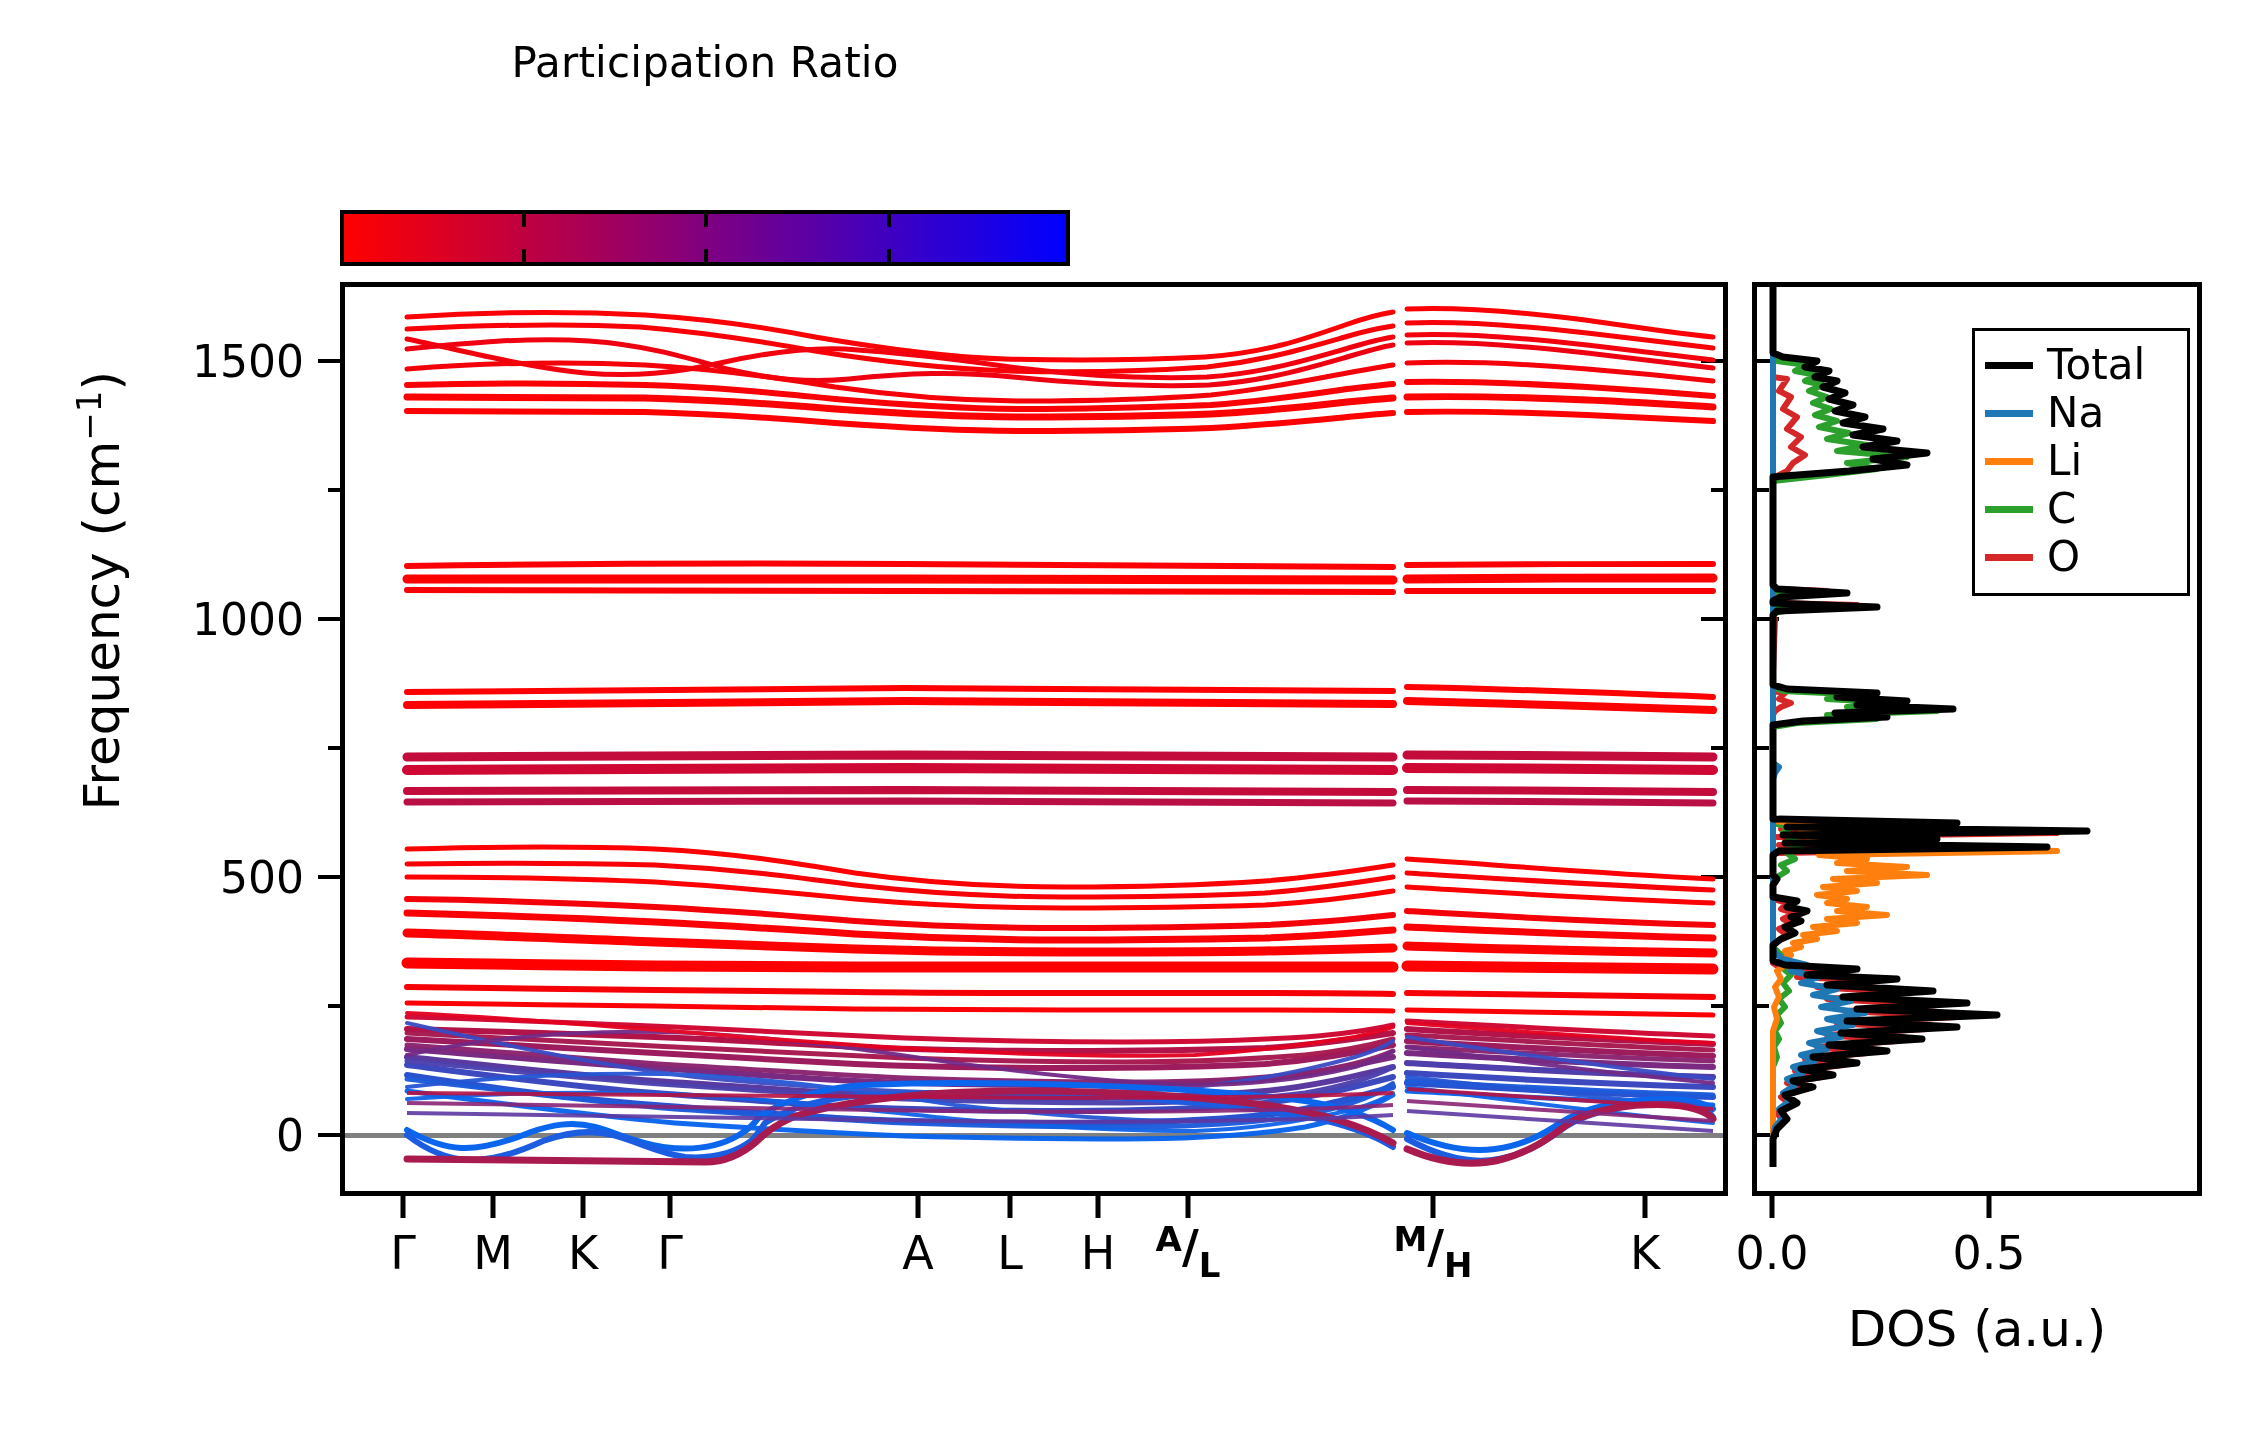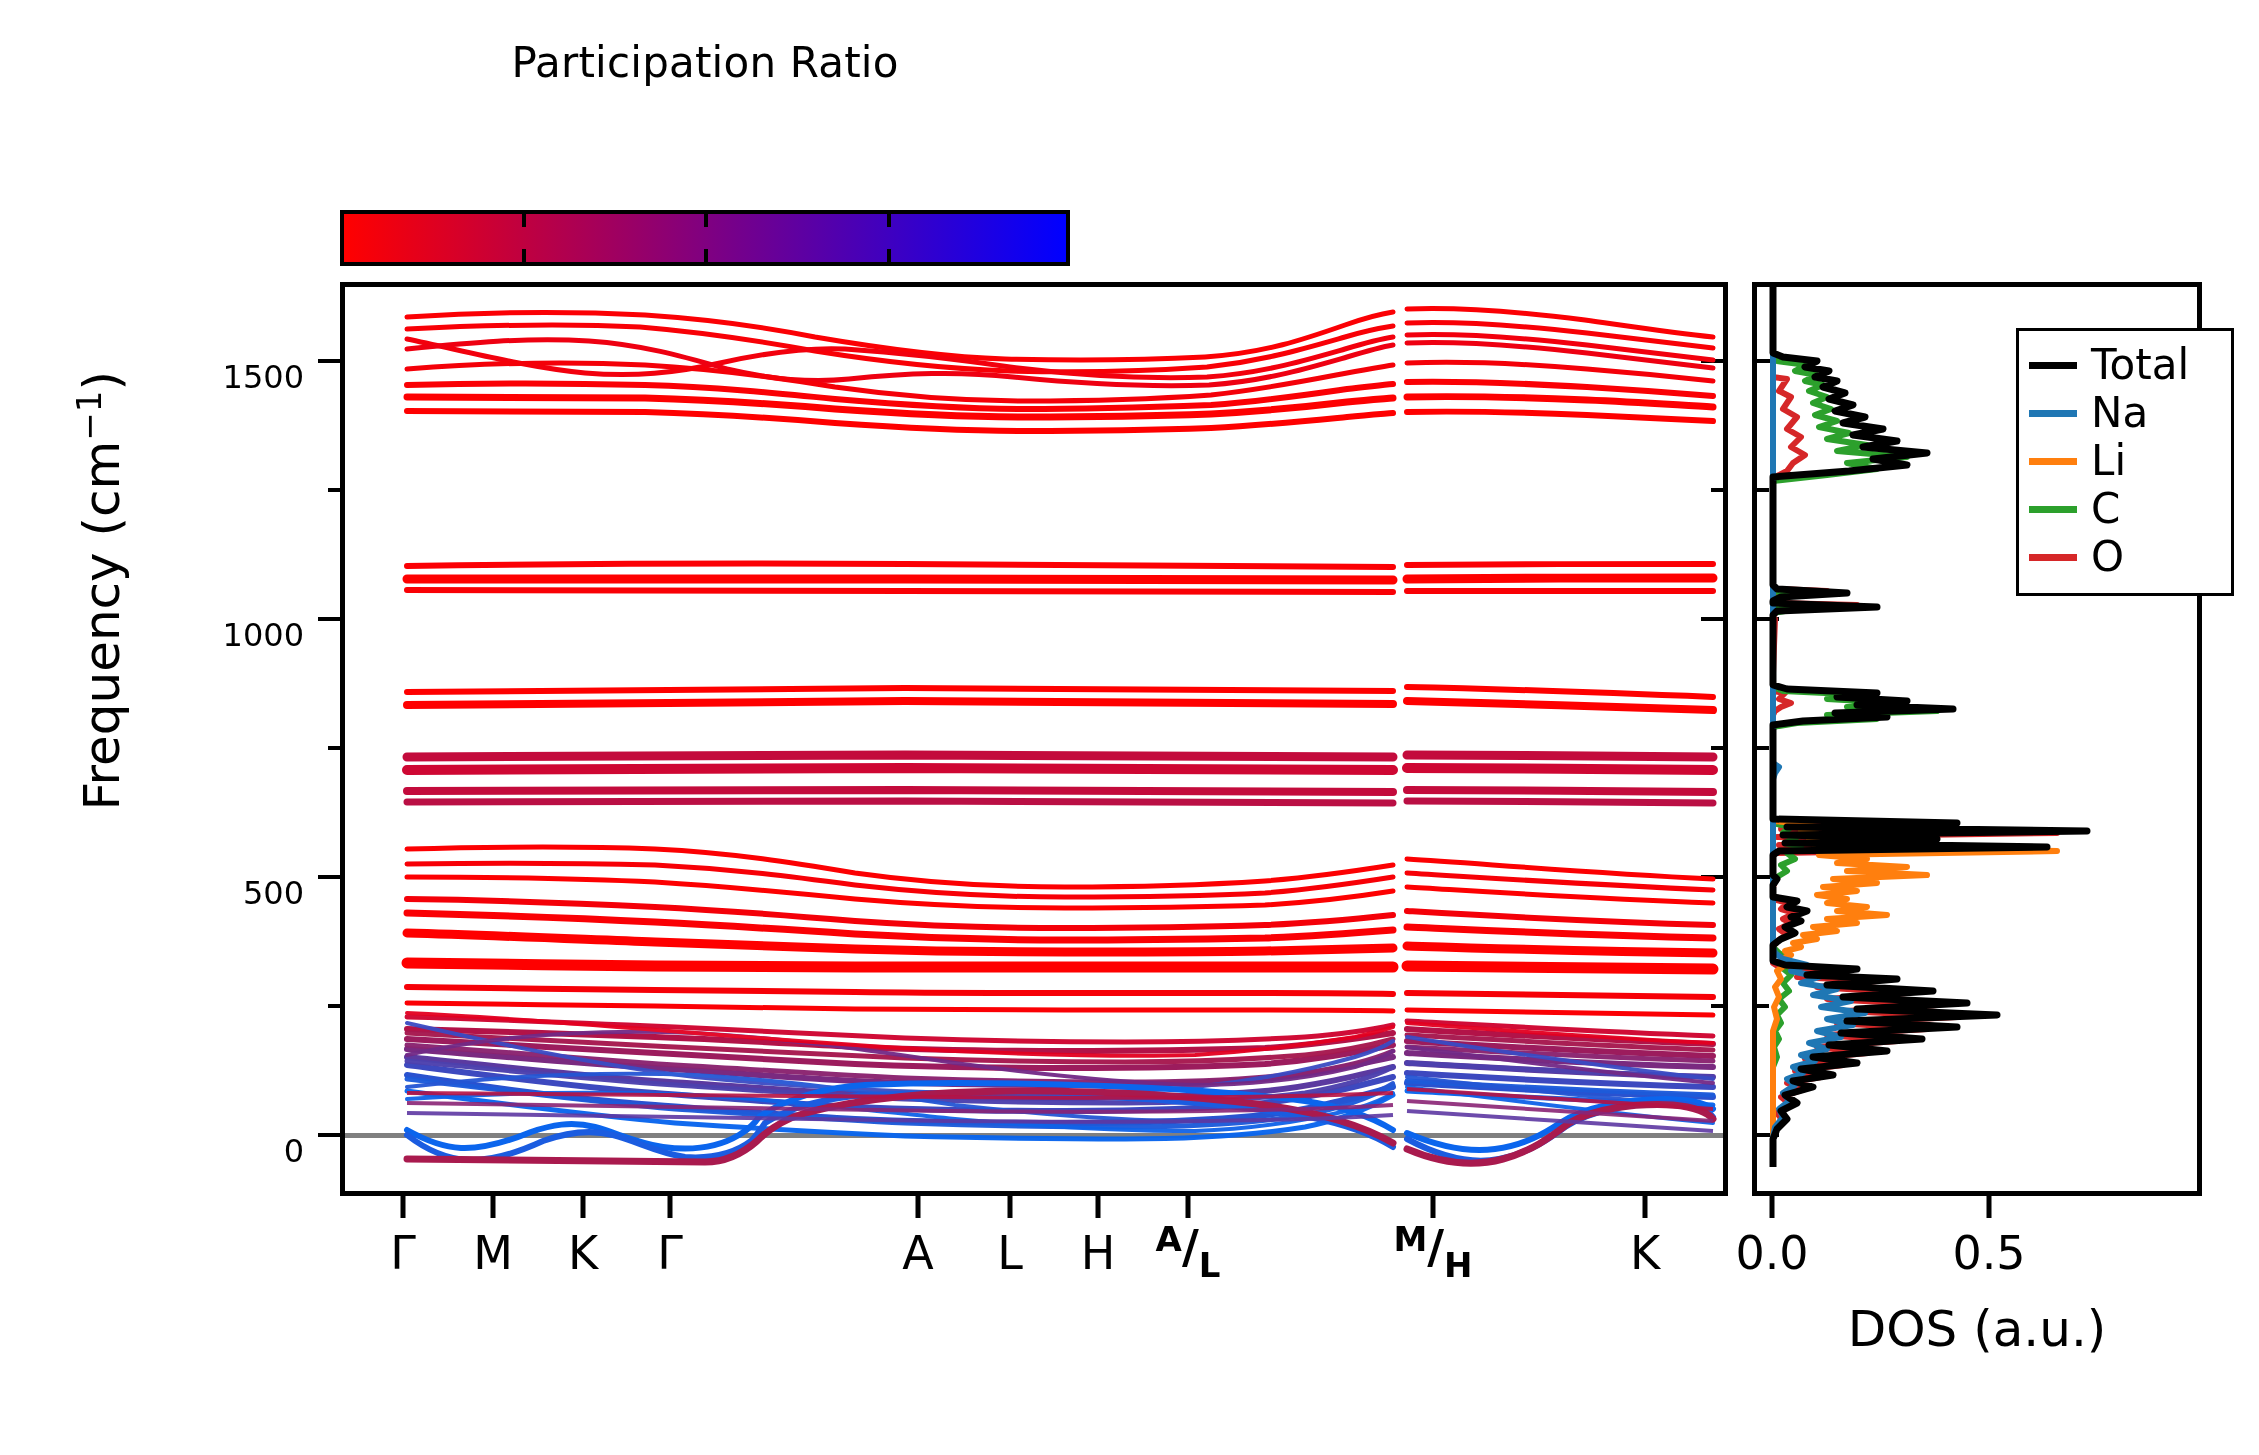--- a/index.html
+++ b/index.html
@@ -27,21 +27,21 @@
   #dos-frame{position:absolute;left:1752px;top:282px;width:450px;height:914px;
      border:5px solid #000;box-sizing:border-box;overflow:hidden;background:#fff;}
 
   .zero-line{position:absolute;left:0;right:0;height:5px;background:#808080;}
 
   
   #y-ticks{position:absolute;left:0;top:282px;width:340px;height:914px;}
   #y-ticks .ytmajor{position:absolute;right:0;width:22px;height:4px;background:#000;}
   #y-ticks .ytminor{position:absolute;right:0;width:12px;height:4px;background:#000;}
   #y-ticks .ytlabel{position:absolute;right:36px;transform:translateY(-50%);
-     font-size:32px;white-space:nowrap;margin-top:16px;}
+     font-size:44px;white-space:nowrap;}
 
   
   .inner-yt{position:absolute;left:0;width:22px;height:4px;background:#000;}
   .inner-yt.minor{width:12px;}
   .right-yt{position:absolute;right:0;width:22px;height:4px;background:#000;}
   .right-yt.minor{width:12px;}
 
   
   #x-ticks{position:absolute;left:340px;top:1196px;width:1388px;height:120px;}
   #x-ticks .xt{position:absolute;top:0;width:5px;height:22px;background:#000;
@@ -65,21 +65,21 @@
   #ylabel{position:absolute;left:-300px;top:560px;width:800px;text-align:center;
      font-size:50px;transform:rotate(-90deg);transform-origin:center center;}
   #ylabel .sup{font-size:34px;vertical-align:super;}
 
   #dos-xlabel{position:absolute;left:1752px;top:1300px;width:450px;text-align:center;
      font-size:50px;}
 
   
   #dos-legend{position:absolute;left:1972px;top:328px;width:218px;
      border:3px solid #000;background:#fff;padding:10px 12px 12px 10px;
-     box-sizing:border-box;margin-left:44px;}
+     box-sizing:border-box;}
   #dos-legend .lrow{display:flex;align-items:center;height:48px;}
   #dos-legend .lline{width:48px;height:7px;margin-right:14px;flex:0 0 auto;}
   #dos-legend .ltext{font-size:42px;line-height:1;}
 
   svg{display:block;}
 </style>
 </head>
 <body>
 
 <div class="fig">

